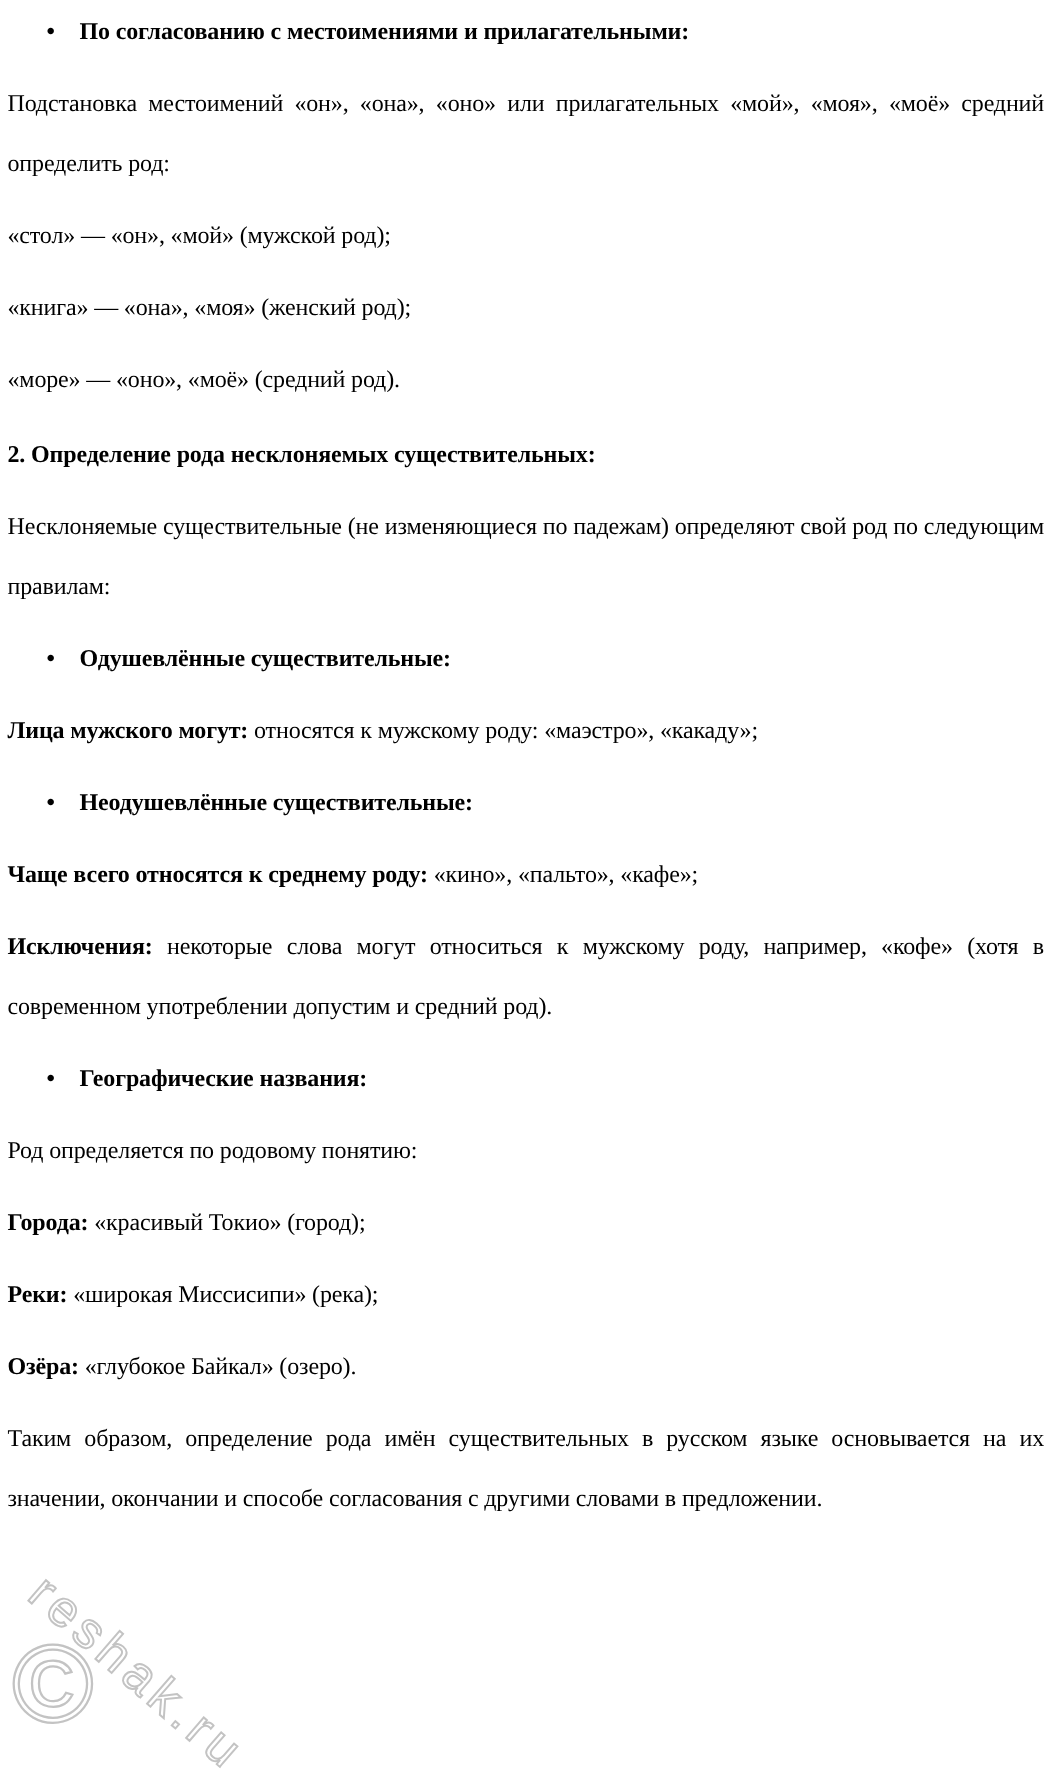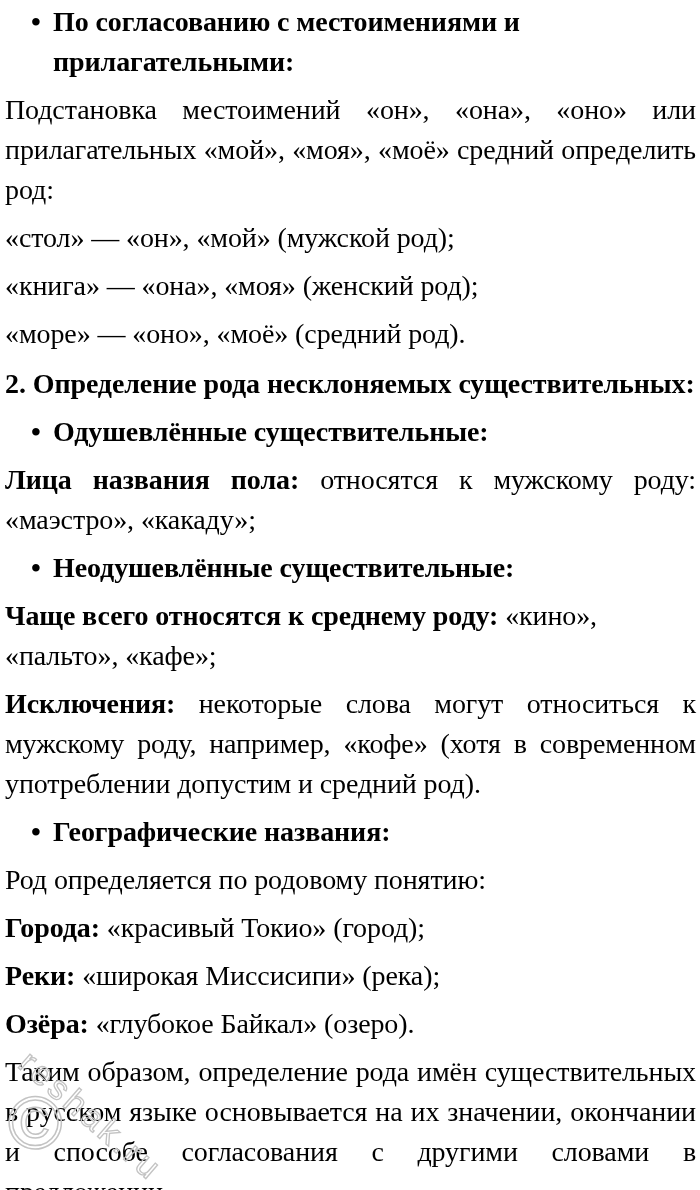--- a/index.html
+++ b/index.html
@@ -10,21 +10,21 @@
     color: #000000;
     font-family: "Liberation Serif", serif;
     position: relative;
     overflow: hidden;
   }
   .page {
     padding: 2px 4px 0 5px;
   }
   .line {
     margin: 0 0 8px 0;
-    font-size: 28px;
+    font-size: 16px;
     line-height: 40px;
     letter-spacing: -0.1px;
   }
   .just { text-align: justify; }
   .heading { font-weight: bold; margin-top: 10px; }
   .bullet-item {
     position: relative;
     padding-left: 48px;
     font-weight: bold;
   }
@@ -92,27 +92,30 @@
   </p>
 
   <p class="line">
     <span>«море» — «оно», «моё» (средний род).</span>
   </p>
 
   <p class="line heading">
     <span>2. Определение рода несклоняемых существительных:</span>
   </p>
 
+  <p class="line just">
+    <span>Несклоняемые существительные (не изменяющиеся по падежам) определяют свой род по следующим правилам:</span>
+  </p>
 
   <div class="line bullet-item">
     <b>Одушевлённые существительные:</b>
   </div>
 
   <p class="line just">
-    <b>Лица названия пола:</b><span> относятся к мужскому роду: «маэстро», «какаду»;</span>
+    <b>Лица мужского могут:</b><span> относятся к мужскому роду: «маэстро», «какаду»;</span>
   </p>
 
 
   <div class="line bullet-item">
     <b>Неодушевлённые существительные:</b>
   </div>
 
   <p class="line">
     <b>Чаще всего относятся к среднему роду:</b><span> «кино», «пальто», «кафе»;</span>
   </p>

